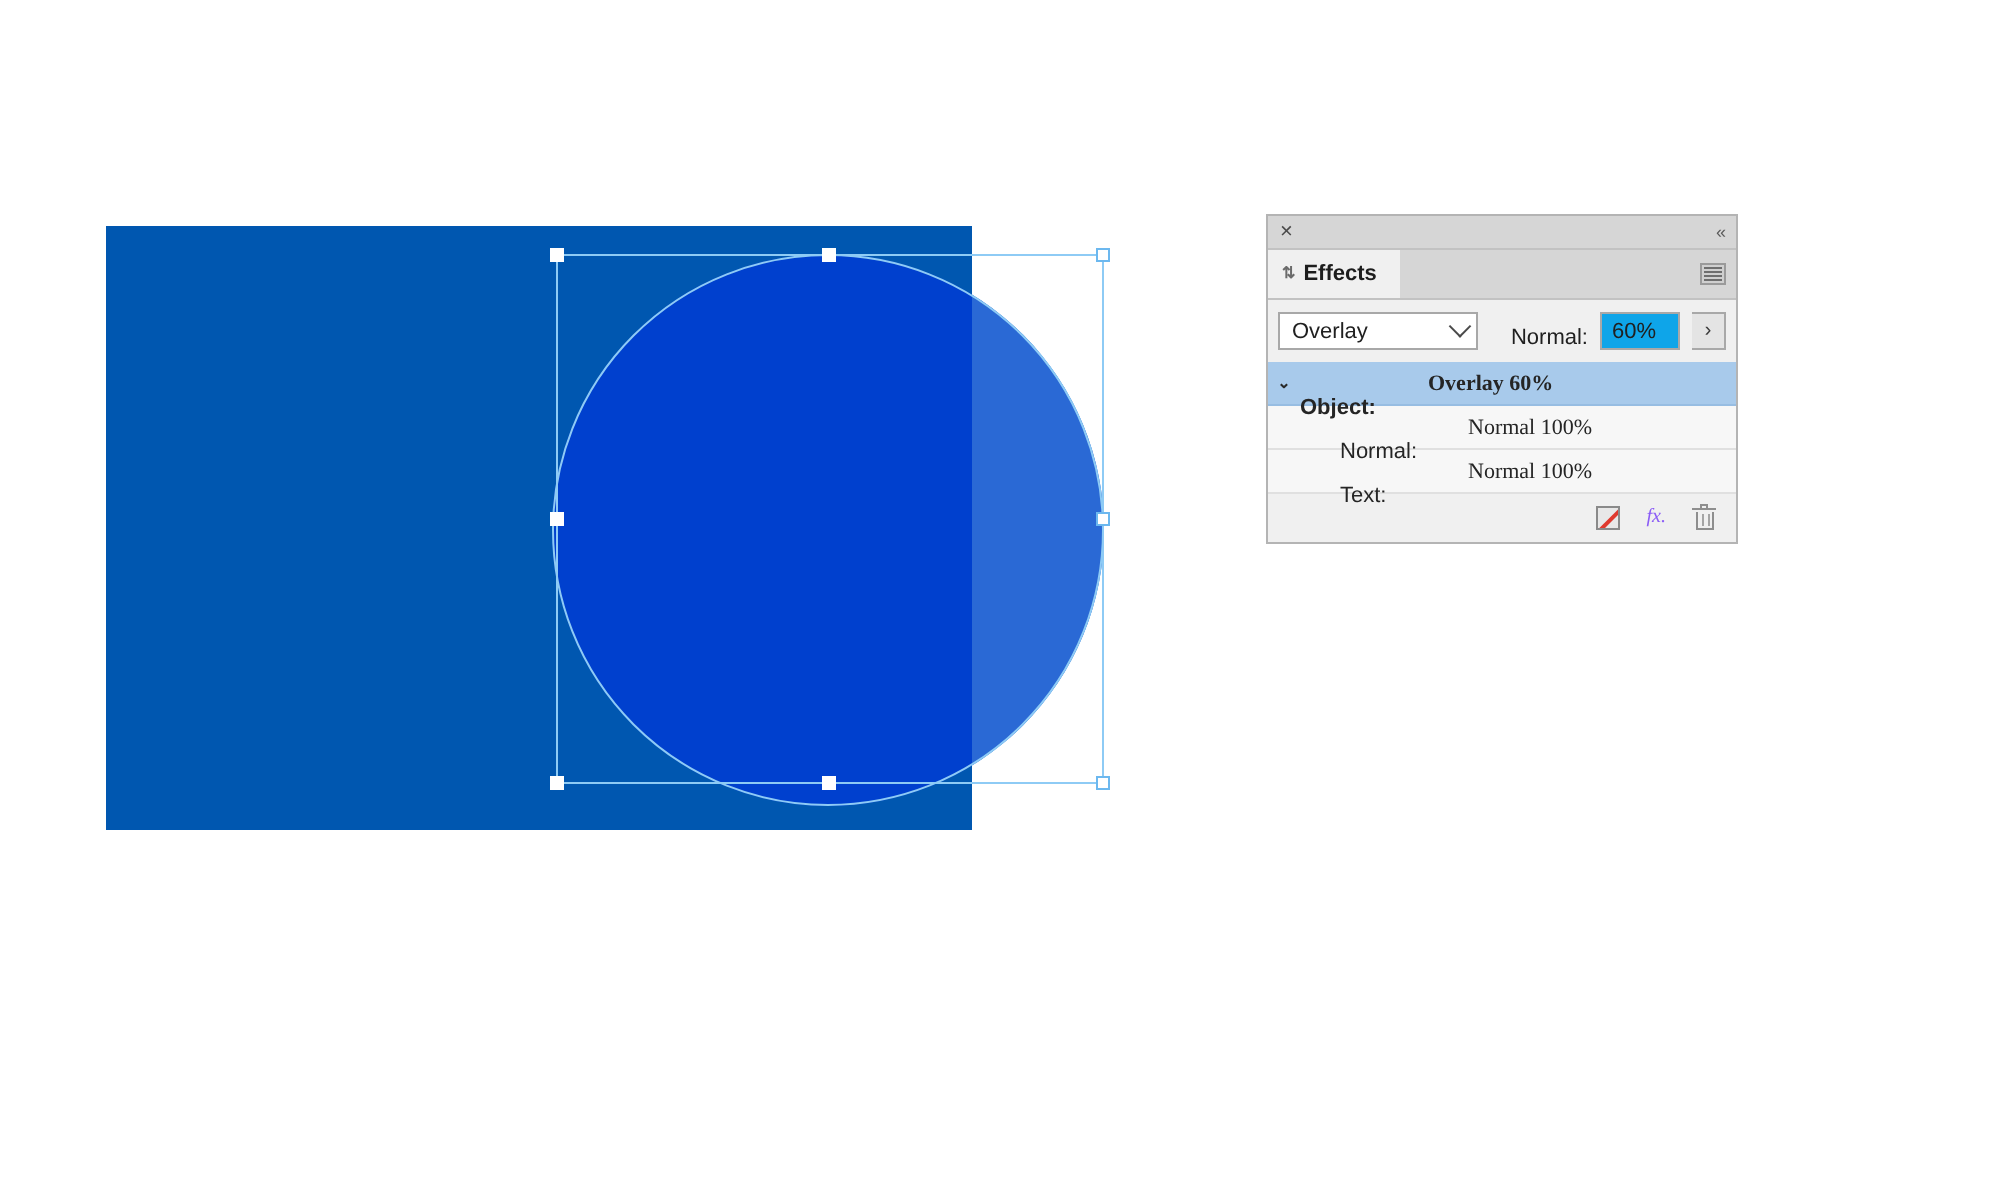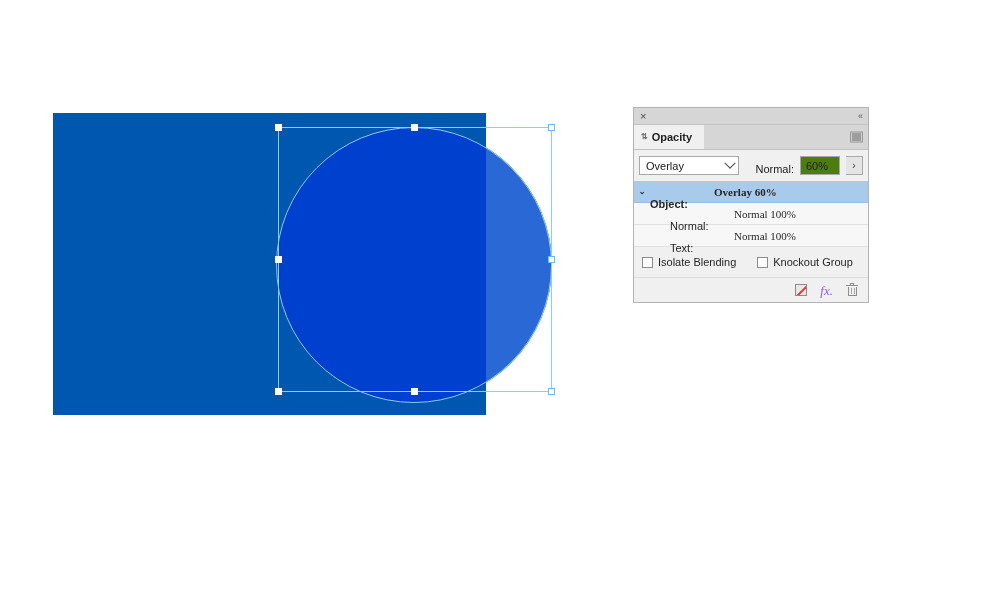--- a/index.html
+++ b/index.html
@@ -233,21 +233,21 @@
     transform: rotate(45deg) translate(-2px, -2px);
   }
   .opacity-label {
     font-size: 11px;
     color: #202020;
     margin-left: auto;
   }
   .opacity-field {
     width: 40px;
     height: 19px;
-    background: #4d7c0f;
+    background: #0ea5e9;
     border: 1px solid #a8a8a8;
     box-sizing: border-box;
     display: flex;
     align-items: center;
     padding-left: 5px;
     font-size: 11px;
     color: #202020;
   }
   .opacity-stepper {
     width: 17px;
@@ -358,21 +358,21 @@
     left: -3px;
     top: 4.5px;
     width: 18px;
     height: 1.5px;
     background: #e03a2f;
     transform: rotate(-45deg);
   }
   .icon-fx {
     font-family: "Liberation Serif", serif;
     font-style: italic;
-    font-size: 13px;
+    font-size: 10px;
     color: #8b5cf6;
     line-height: 1;
   }
   .icon-trash {
     width: 12px;
     height: 13px;
     position: relative;
   }
   .icon-trash .lid {
     position: absolute;
@@ -442,21 +442,21 @@
 <div id="effects-panel">
 
   <div class="panel-titlebar">
     <span class="titlebar-close">×</span>
     <span class="titlebar-collapse">«</span>
   </div>
 
   <div class="panel-tabrow">
     <div class="panel-tab">
       <span class="tab-grip">⇅</span>
-      <span>Opacity</span>
+      <span>Effects</span>
     </div>
     <div class="panel-menu-btn">
       <i></i>
       <i></i>
       <i></i>
       <i></i>
     </div>
   </div>
 
   <div class="blend-row">
@@ -484,30 +484,20 @@
     </div>
 
     <div class="blend-list-row indented">
       <span class="row-disclosure"></span>
       <span class="row-key">Text:</span>
       <span class="row-value">Normal 100%</span>
     </div>
 
   </div>
 
-  <div class="checkbox-row">
-    <label class="cb-group">
-      <span class="cb-box"></span>
-      <span>Isolate Blending</span>
-    </label>
-    <label class="cb-group cb-knockout">
-      <span class="cb-box"></span>
-      <span>Knockout Group</span>
-    </label>
-  </div>
 
   <div class="panel-footer">
     <span class="footer-icon">
       <span class="icon-nocolor"></span>
     </span>
     <span class="footer-icon icon-fx">fx.</span>
     <span class="footer-icon">
       <span class="icon-trash">
         <span class="handle"></span>
         <span class="lid"></span>

